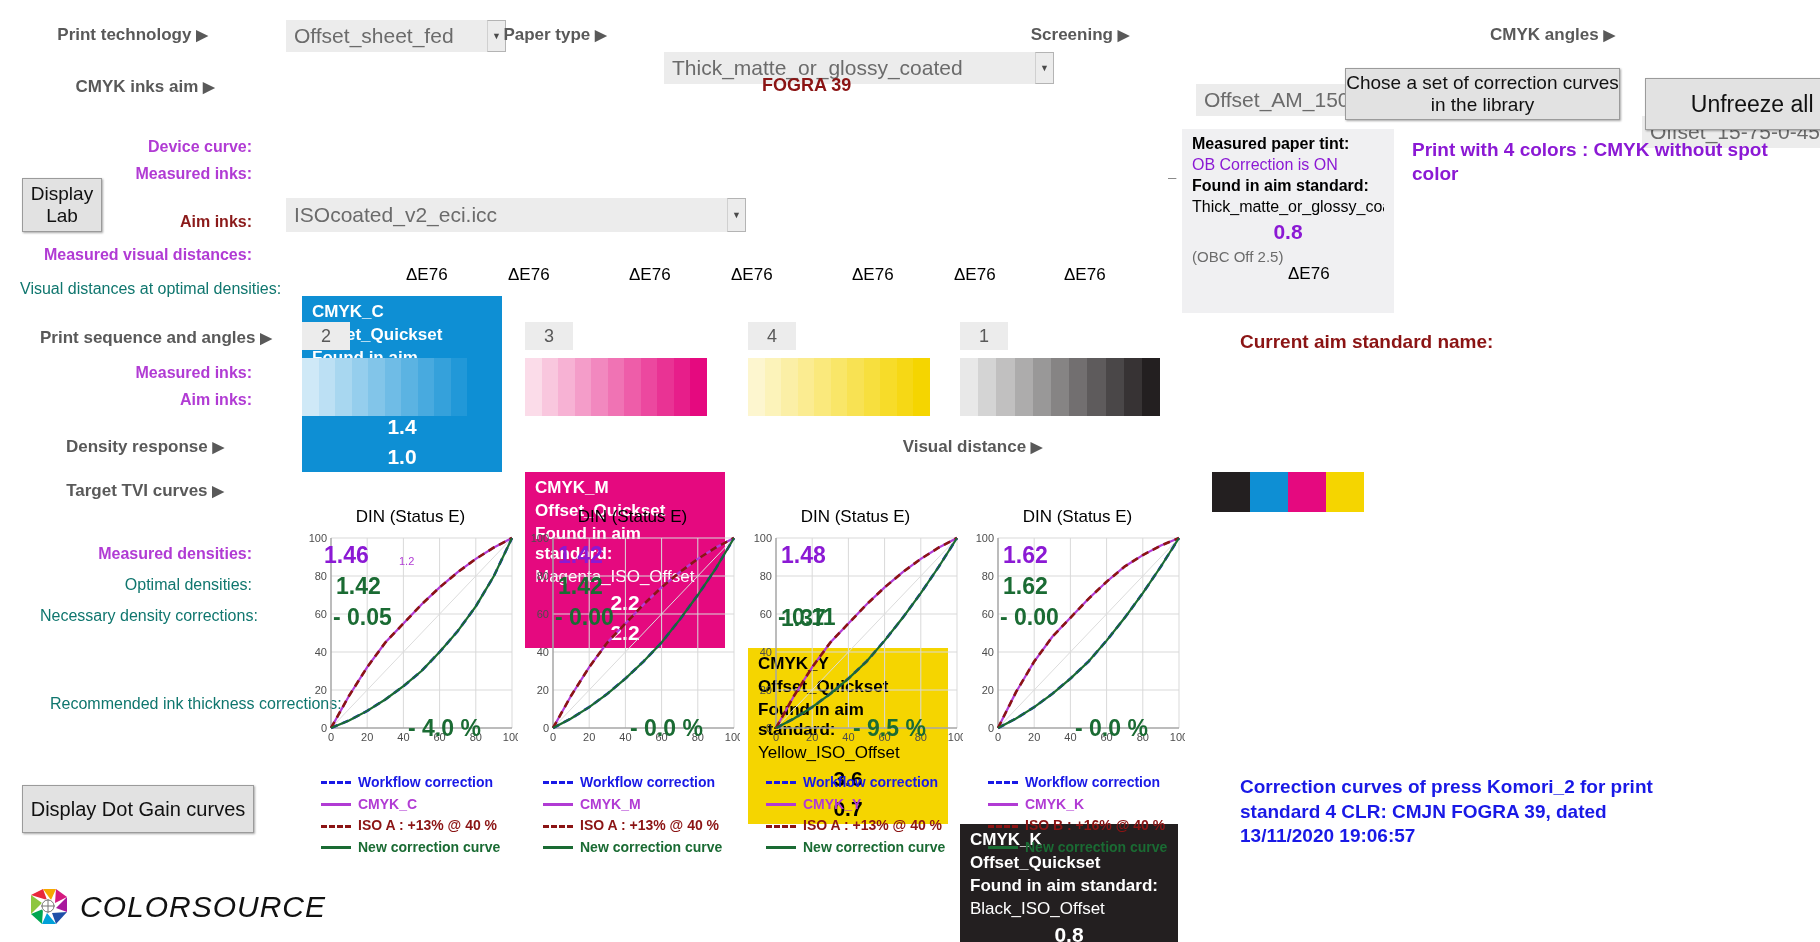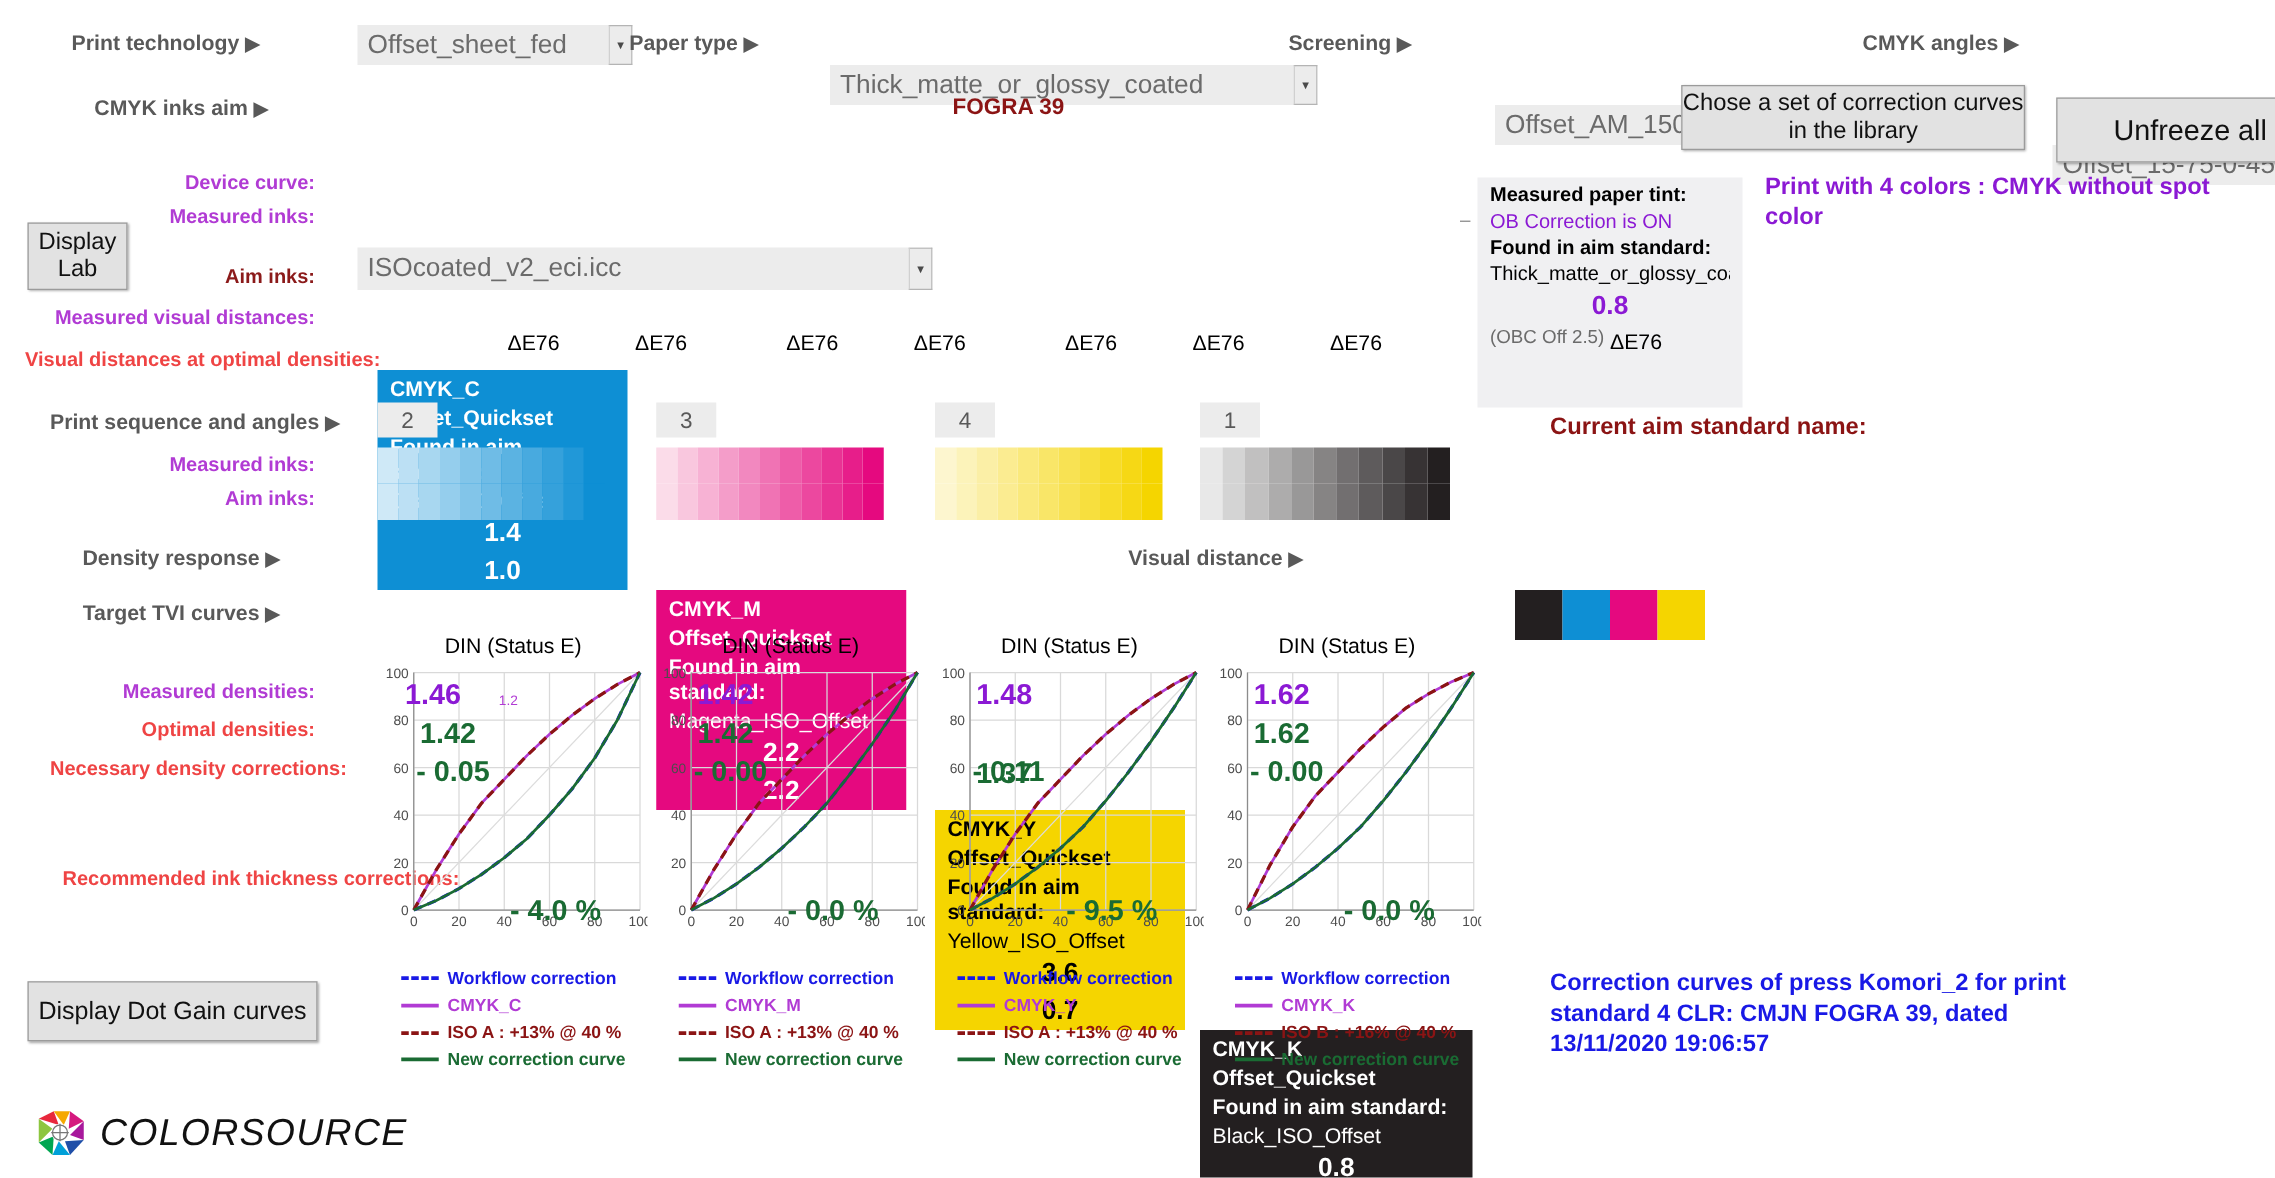--- a/index.html
+++ b/index.html
@@ -45,21 +45,21 @@
   .card { padding:6px 10px 4px 10px; position:relative; }
   .card .cname { font-size:17px; font-weight:bold; margin-bottom:3px;}
   .card .cmeas { font-size:17px; font-weight:bold; margin-bottom:3px;}
   .card .cfound { font-size:17px; font-weight:bold; margin-bottom:3px;}
   .card .caim { font-size:17px; font-weight:normal; margin-bottom:1px;}
   .card .cval1 { font-size:21px; font-weight:bold; text-align:center; }
   .card .cval2 { font-size:21px; font-weight:bold; text-align:center; }
 
   .rowlabel-m { font-size:16px; font-weight:bold; color:#b13bd4; text-align:right; white-space:nowrap;}
   .rowlabel-r { font-size:16px; font-weight:bold; color:#8b1a1a; text-align:right; white-space:nowrap;}
-  .rowlabel-g { font-size:16px; font-weight:bold; color:#ef4444; text-align:right; white-space:nowrap;}
+  .rowlabel-g { font-size:16px; font-weight:normal; color:#0f766e; text-align:right; white-space:nowrap;}
 
   .tintpanel { background:#f0f0f2; padding:6px 10px; }
   .tintpanel div { font-size:16px; margin-bottom:3px; }
 
   .note-purple { color:#8b19d4; font-size:19px; font-weight:bold; line-height:1.25; }
   .note-darkred { color:#8b1414; font-size:19px; font-weight:bold; line-height:1.3; }
   .note-blue { color:#1919e6; font-size:19px; font-weight:bold; line-height:1.3; }
 
   
   .chartbox { position:absolute; }
@@ -162,21 +162,21 @@
       <div class="cfound">Found in aim standard:</div>
       <div class="caim">Black_ISO_Offset</div>
       <div class="cval1" style="margin-top:4px;">0.8</div>
     </div>
     <div class="abs" style="left: 406px; top: 265px; font-size: 17px; color: rgb(0, 0, 0);">ΔE76</div>
     <div class="abs" style="left: 629px; top: 265px; font-size: 17px; color: rgb(0, 0, 0);">ΔE76</div>
     <div class="abs" style="left: 852px; top: 265px; font-size: 17px; color: rgb(0, 0, 0);">ΔE76</div>
     <div class="abs" style="left: 1064px; top: 265px; font-size: 17px; color: rgb(0, 0, 0);">ΔE76</div>
   </div>
 
-<div class="abs tintpanel" style="left:1182px;top:142px;width:212px;height:184px;">
+<div class="abs tintpanel" style="left:1182px;top:129px;width:212px;height:184px;">
   <div style="font-weight:bold;color:#000;">Measured paper tint:</div>
   <div style="color:#8b19d4;">OB Correction is ON</div>
   <div style="font-weight:bold;color:#000;">Found in aim standard:</div>
   <div style="color:#000;white-space:nowrap;overflow:hidden;">Thick_matte_or_glossy_coa</div>
   <div style="color:#8b19d4;font-size:21px;font-weight:bold;text-align:center;margin-top:4px;">0.8</div>
   <div style="color:#6b6b6b;font-size:15px;margin-top:4px;">(OBC Off 2.5)</div>
 </div>
 <div class="abs" style="left:1288px;top:264px;font-size:17px;color:#000;">ΔE76</div>
 <div class="abs" style="left:1168px;top:168px;font-size:15px;color:#8a8a8a;">–</div>
 

